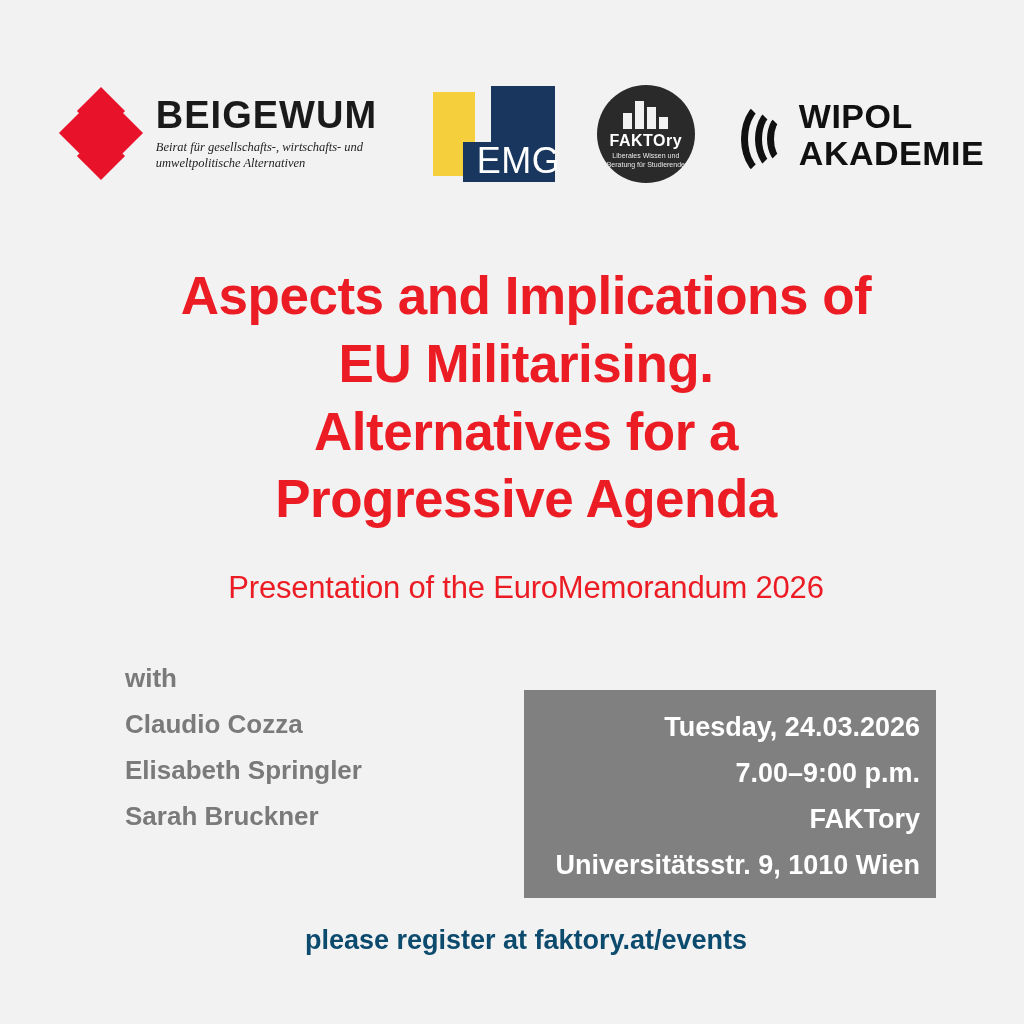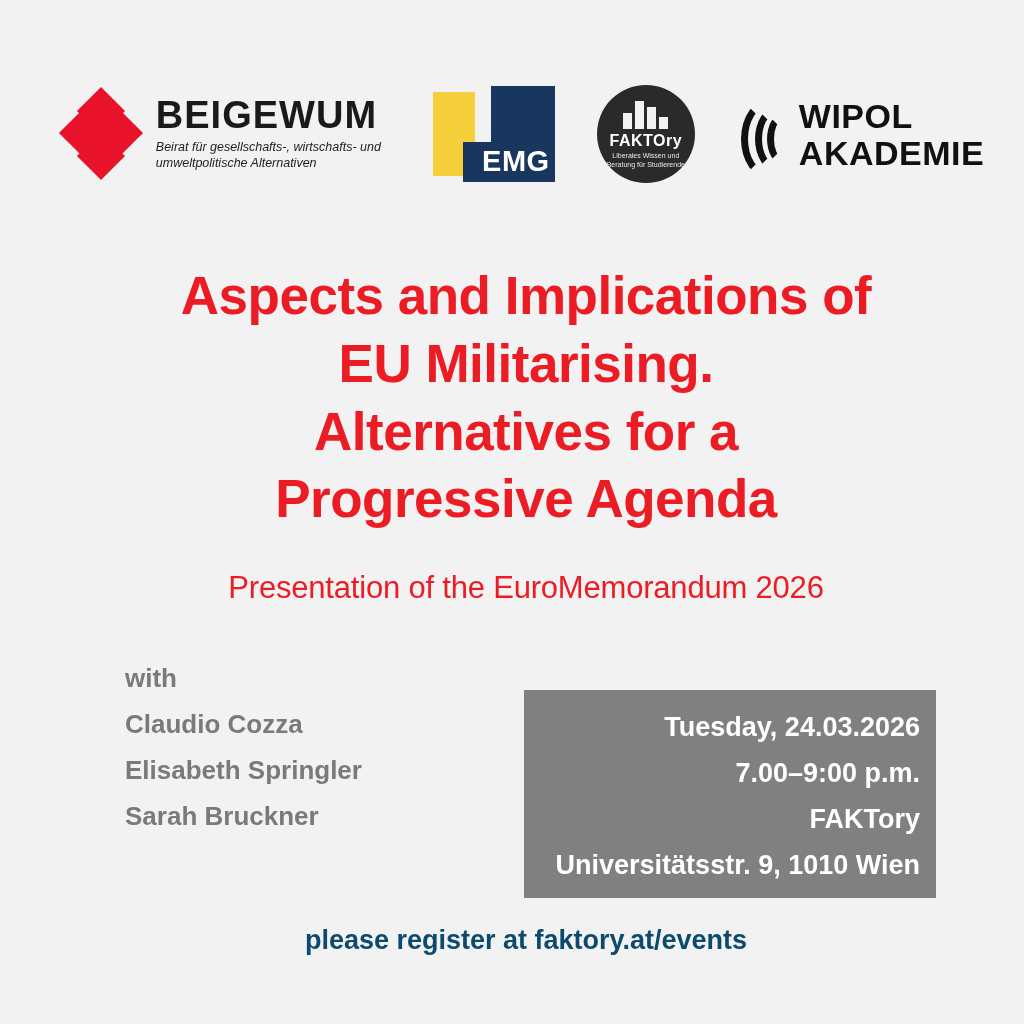--- a/index.html
+++ b/index.html
@@ -59,21 +59,21 @@
   .beigewum-text { display: flex; flex-direction: column; justify-content: center; }
   .beigewum-name {
     font-size: 38px;
     font-weight: bold;
     letter-spacing: 1px;
     color: #1a1a1a;
     line-height: 1;
   }
   .beigewum-sub {
     margin-top: 6px;
-    font-family: Liberation Sans, sans-serif;
+    font-family: Liberation Serif, serif;
     font-style: italic;
     font-size: 12.5px;
     line-height: 1.25;
     color: #222;
     max-width: 235px;
   }
 
   
   .logo-emg {
     position: relative;
@@ -102,22 +102,22 @@
     position: absolute;
     left: 42px; top: 0;
     width: 16px; height: 56px;
     background: #f2f2f2;
   }
   .emg-label {
     position: absolute;
     left: 44px; top: 54px;
     width: 78px;
     text-align: center;
-    font-size: 29px;
-    font-weight: bold;
+    font-size: 36px;
+    font-weight: normal;
     color: #ffffff;
     letter-spacing: 0.5px;
     line-height: 42px;
   }
 
   
   .logo-faktory {
     position: relative;
     width: 98px;
     height: 98px;

